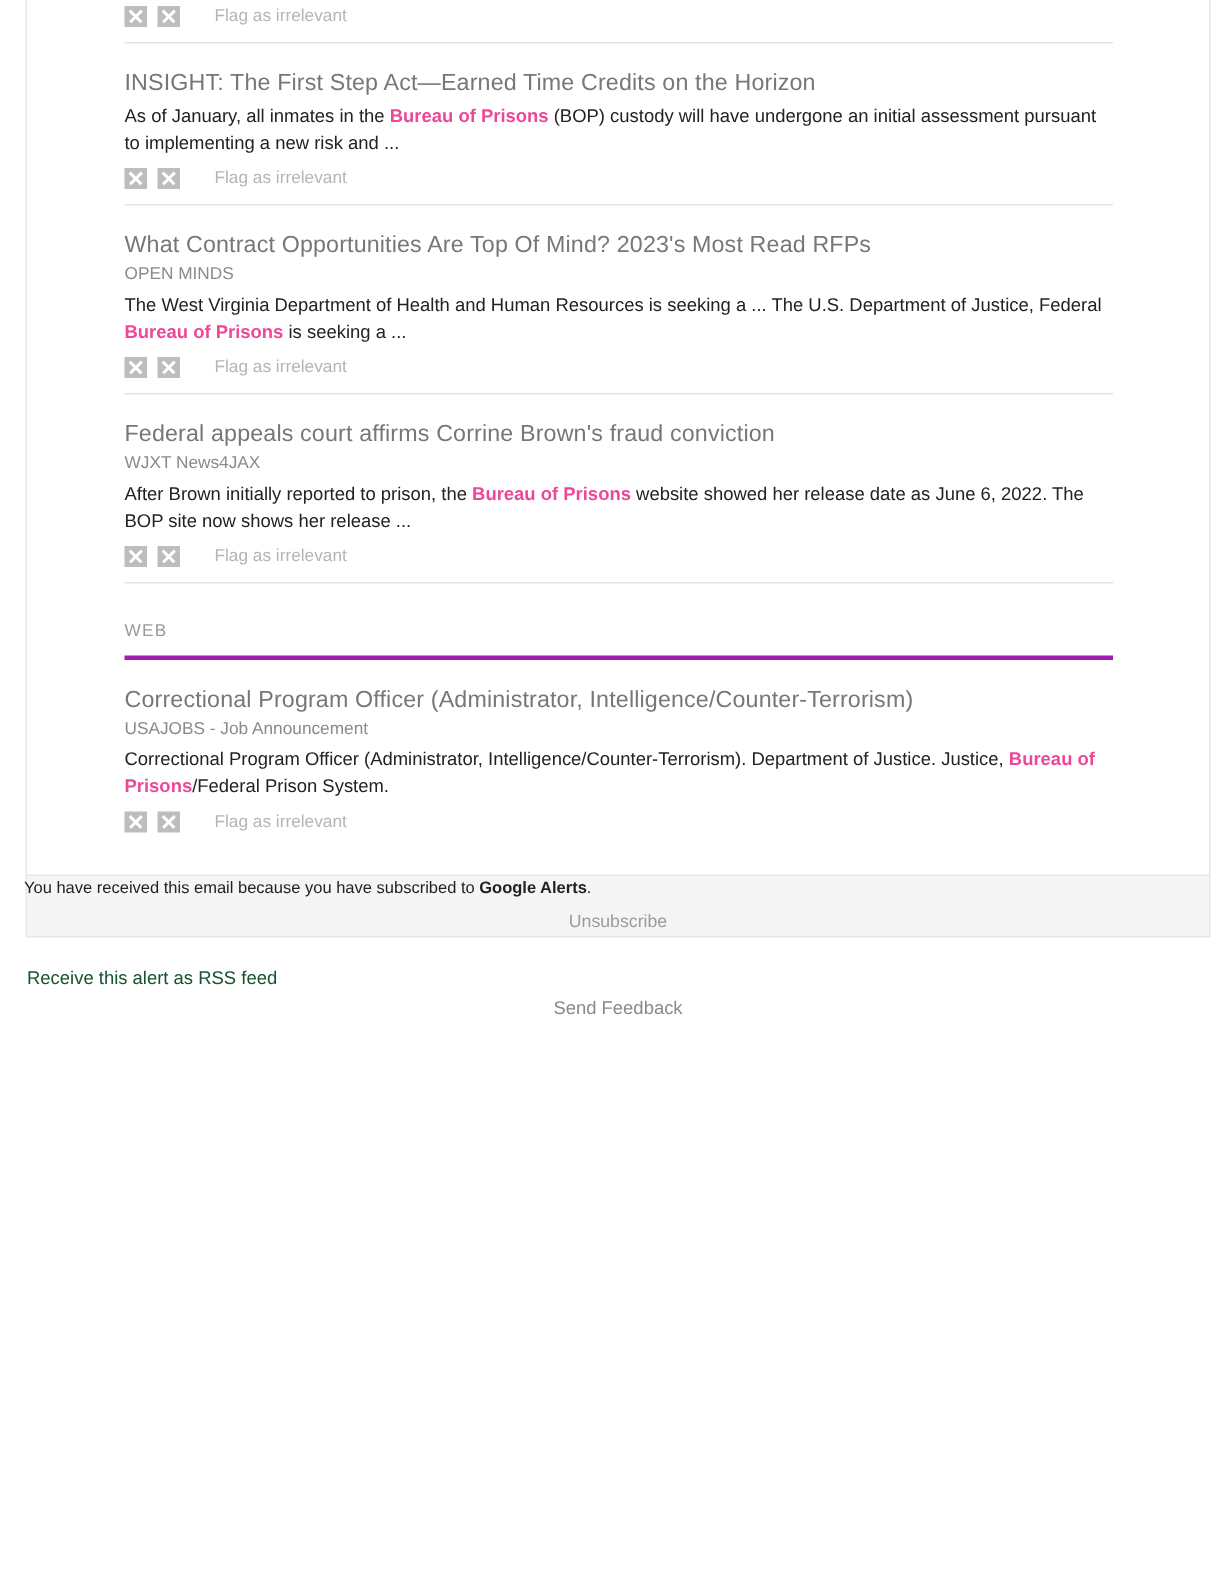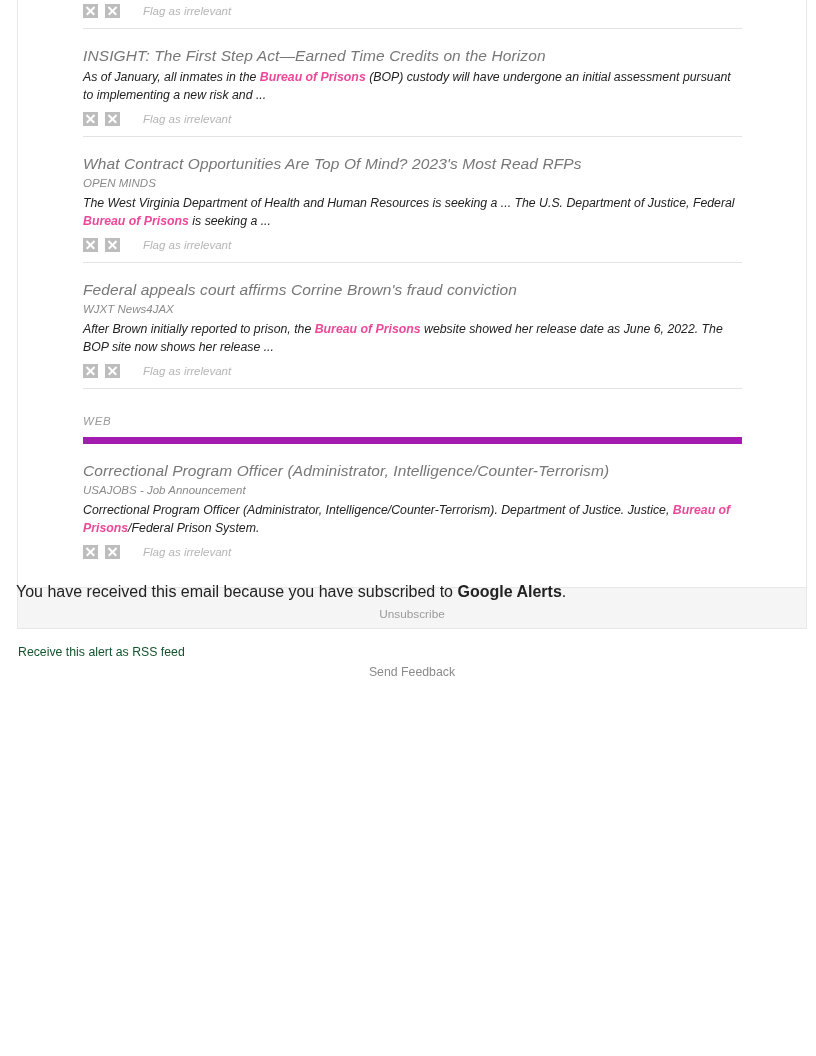--- a/index.html
+++ b/index.html
@@ -27,21 +27,20 @@
     top: 0px;
     width: 790px;
     border-left: 1px solid #e8e8e8;
     border-right: 1px solid #e8e8e8;
     border-bottom: 1px solid #e8e8e8;
     box-sizing: border-box;
     background: #ffffff;
   }
   .results {
     padding: 0 0 0 0;
-    font-style: italic;
   }
   .result {
     margin: 0 0 0 65px;
     width: 659px;
     padding-top: 17px;
     padding-bottom: 6px;
     border-bottom: 1px solid #e3e3e3;
     box-sizing: border-box;
   }
   .result.first {
@@ -107,37 +106,37 @@
     margin-left: 16px;
     white-space: nowrap;
   }
   .section-label {
     margin: 26px 0 0 65px;
     width: 659px;
     font-size: 11.5px;
     letter-spacing: 0.8px;
     color: #9a9a9a;
     padding-bottom: 10px;
-    border-bottom: 7px solid #a21caf;
+    border-bottom: 3px solid #a21caf;
   }
   .card-footer {
     margin-top: 18px;
     height: 40px;
     background: #f5f5f5;
     border-top: 1px solid #e8e8e8;
   }
   
   .footer {
     position: absolute;
     left: 0;
     top: 583px;
     width: 816px;
   }
   .sub-line {
-    font-size: 16px;
+    font-size: 11px;
     color: #222222;
     padding: 0 0 0 16px;
     line-height: 18px;
   }
   .sub-line b { font-weight: bold; }
   .center-link {
     text-align: center;
     font-size: 11.8px;
     color: #9b9b9b;
     padding-top: 6px;

